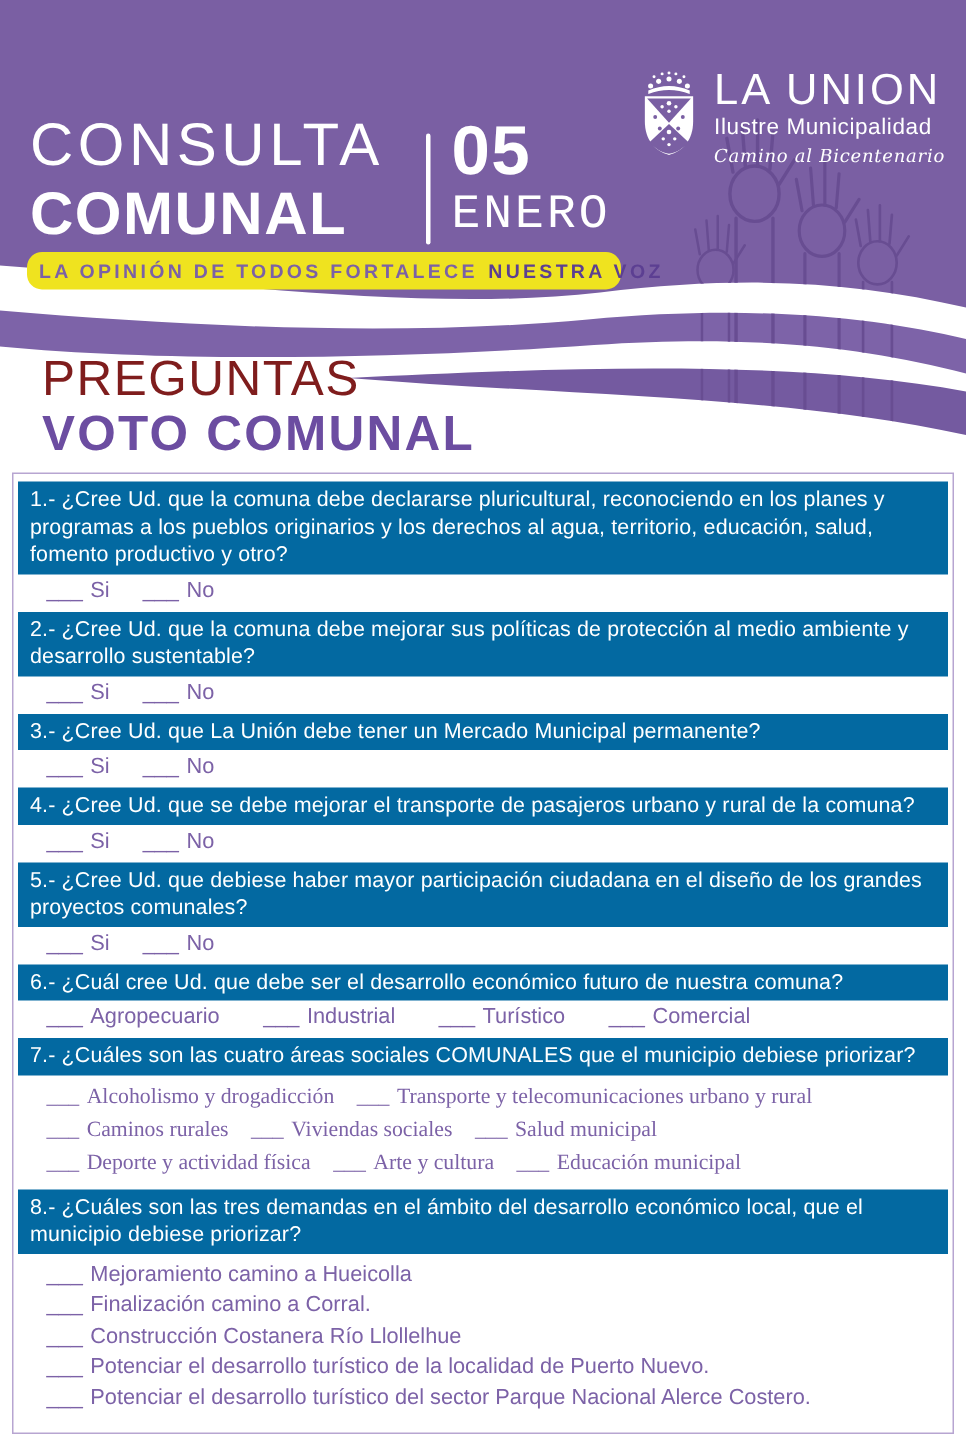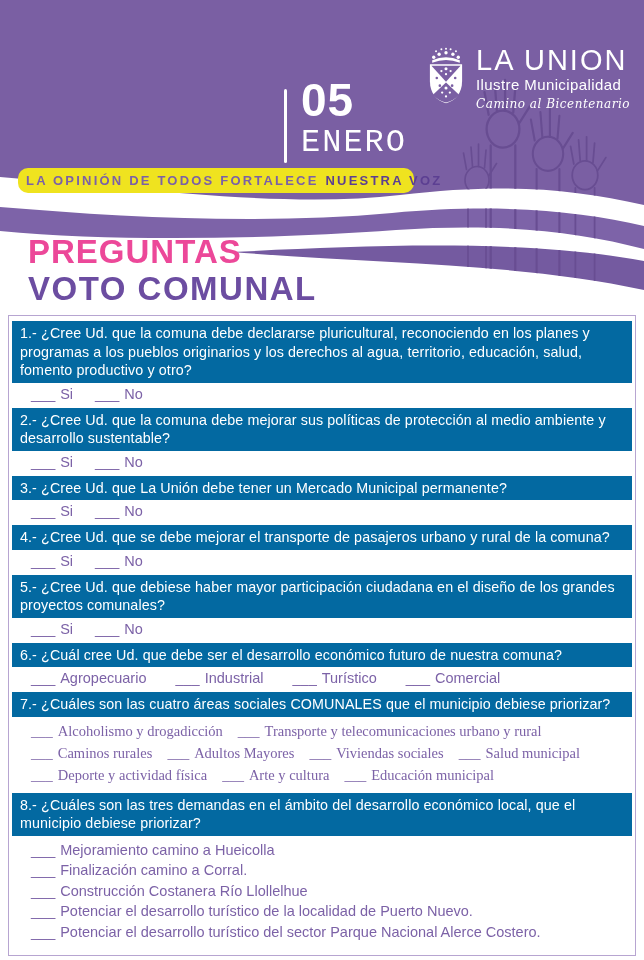--- a/index.html
+++ b/index.html
@@ -25,21 +25,21 @@
   .tagline .tag-bold{color:#5c3f92;font-weight:800;margin-left:7px;}
   .logo{right:14px;top:13px;display:flex;align-items:flex-start;color:#ffffff;}
   .logo-text{margin-left:7px;}
   .logo-name{font-size:29px;line-height:31px;font-weight:500;letter-spacing:2px;}
   .logo-sub{font-size:15px;line-height:17px;letter-spacing:0.4px;}
   .logo-motto{font-family:"DejaVu Serif", serif;font-style:italic;font-size:12px;
     text-align:right;margin-top:4px;letter-spacing:0.5px;}
   
   .content{position:absolute;left:0;top:234px;width:644px;z-index:2;}
   .heading{margin-left:28px;}
-  .heading-l1{font-size:33px;line-height:36px;font-weight:700;letter-spacing:1px;color:#ec4899;}
+  .heading-l1{font-size:33px;line-height:36px;font-weight:400;letter-spacing:1px;color:#7f1d1d;}
   .heading-l2{font-size:33px;line-height:38px;font-weight:800;letter-spacing:1.5px;color:#6c4da1;}
   .qbox{margin:7px 8px 0;border:1px solid #b7a5d1;padding:5px 3px 8px;background:#ffffff;}
   .qbanner{
     background:#0369a1;color:#ffffff;font-size:14.3px;line-height:18.5px;
     font-weight:400;padding:3px 8px;letter-spacing:0.1px;
   }
   .qbanner.nowrap{white-space:nowrap;overflow:hidden;}
   .optrow{
     display:flex;gap:22px;color:#7c62a7;font-size:14.5px;font-weight:500;
     margin:3px 0 6px;padding-left:19px;align-items:baseline;
@@ -83,20 +83,24 @@
         <ellipse cx="0" cy="2" rx="8" ry="9"></ellipse>
         <path d="M-7,-5 L-9,-16 M-3,-7 L-4,-20 M1,-7 L1,-22 M5,-6 L6,-18 M8,-1 L13,-9 M-6,10 L-6,120 M6,10 L6,120"></path>
       </g>
       <g transform="translate(585,172) scale(1.6)">
         <ellipse cx="0" cy="2" rx="8" ry="9"></ellipse>
         <path d="M-7,-5 L-9,-16 M-3,-7 L-4,-20 M1,-7 L1,-22 M5,-6 L6,-18 M8,-1 L13,-9 M-6,10 L-6,120 M6,10 L6,120"></path>
       </g>
     </g>
   </svg>
 
+  <div class="hdr title-block">
+    <div class="title1">CONSULTA</div>
+    <div class="title2">COMUNAL</div>
+  </div>
   <div class="hdr title-divider"></div>
   <div class="hdr date-block">
     <div class="date-day">05</div>
     <div class="date-month">ENERO</div>
   </div>
   <div class="hdr tagline">
     <span>LA OPINIÓN DE TODOS FORTALECE</span>
     <span class="tag-bold">NUESTRA VOZ</span>
   </div>
 
@@ -202,21 +206,20 @@
 
       <div>
         <div class="qbanner nowrap">7.- ¿Cuáles son las cuatro áreas sociales COMUNALES que el municipio debiese priorizar?</div>
         <div class="optrows">
           <div class="optrow multi">
             <span class="opt"><span class="blank">___</span><span>Alcoholismo y drogadicción</span></span>
             <span class="opt"><span class="blank">___</span><span>Transporte y telecomunicaciones urbano y rural</span></span>
           </div>
           <div class="optrow multi">
             <span class="opt"><span class="blank">___</span><span>Caminos rurales</span></span>
-            <span class="opt"><span class="blank">___</span><span>Adultos Mayores</span></span>
             <span class="opt"><span class="blank">___</span><span>Viviendas sociales</span></span>
             <span class="opt"><span class="blank">___</span><span>Salud municipal</span></span>
           </div>
           <div class="optrow multi">
             <span class="opt"><span class="blank">___</span><span>Deporte y actividad física</span></span>
             <span class="opt"><span class="blank">___</span><span>Arte y cultura</span></span>
             <span class="opt"><span class="blank">___</span><span>Educación municipal</span></span>
           </div>
         </div>
       </div>

